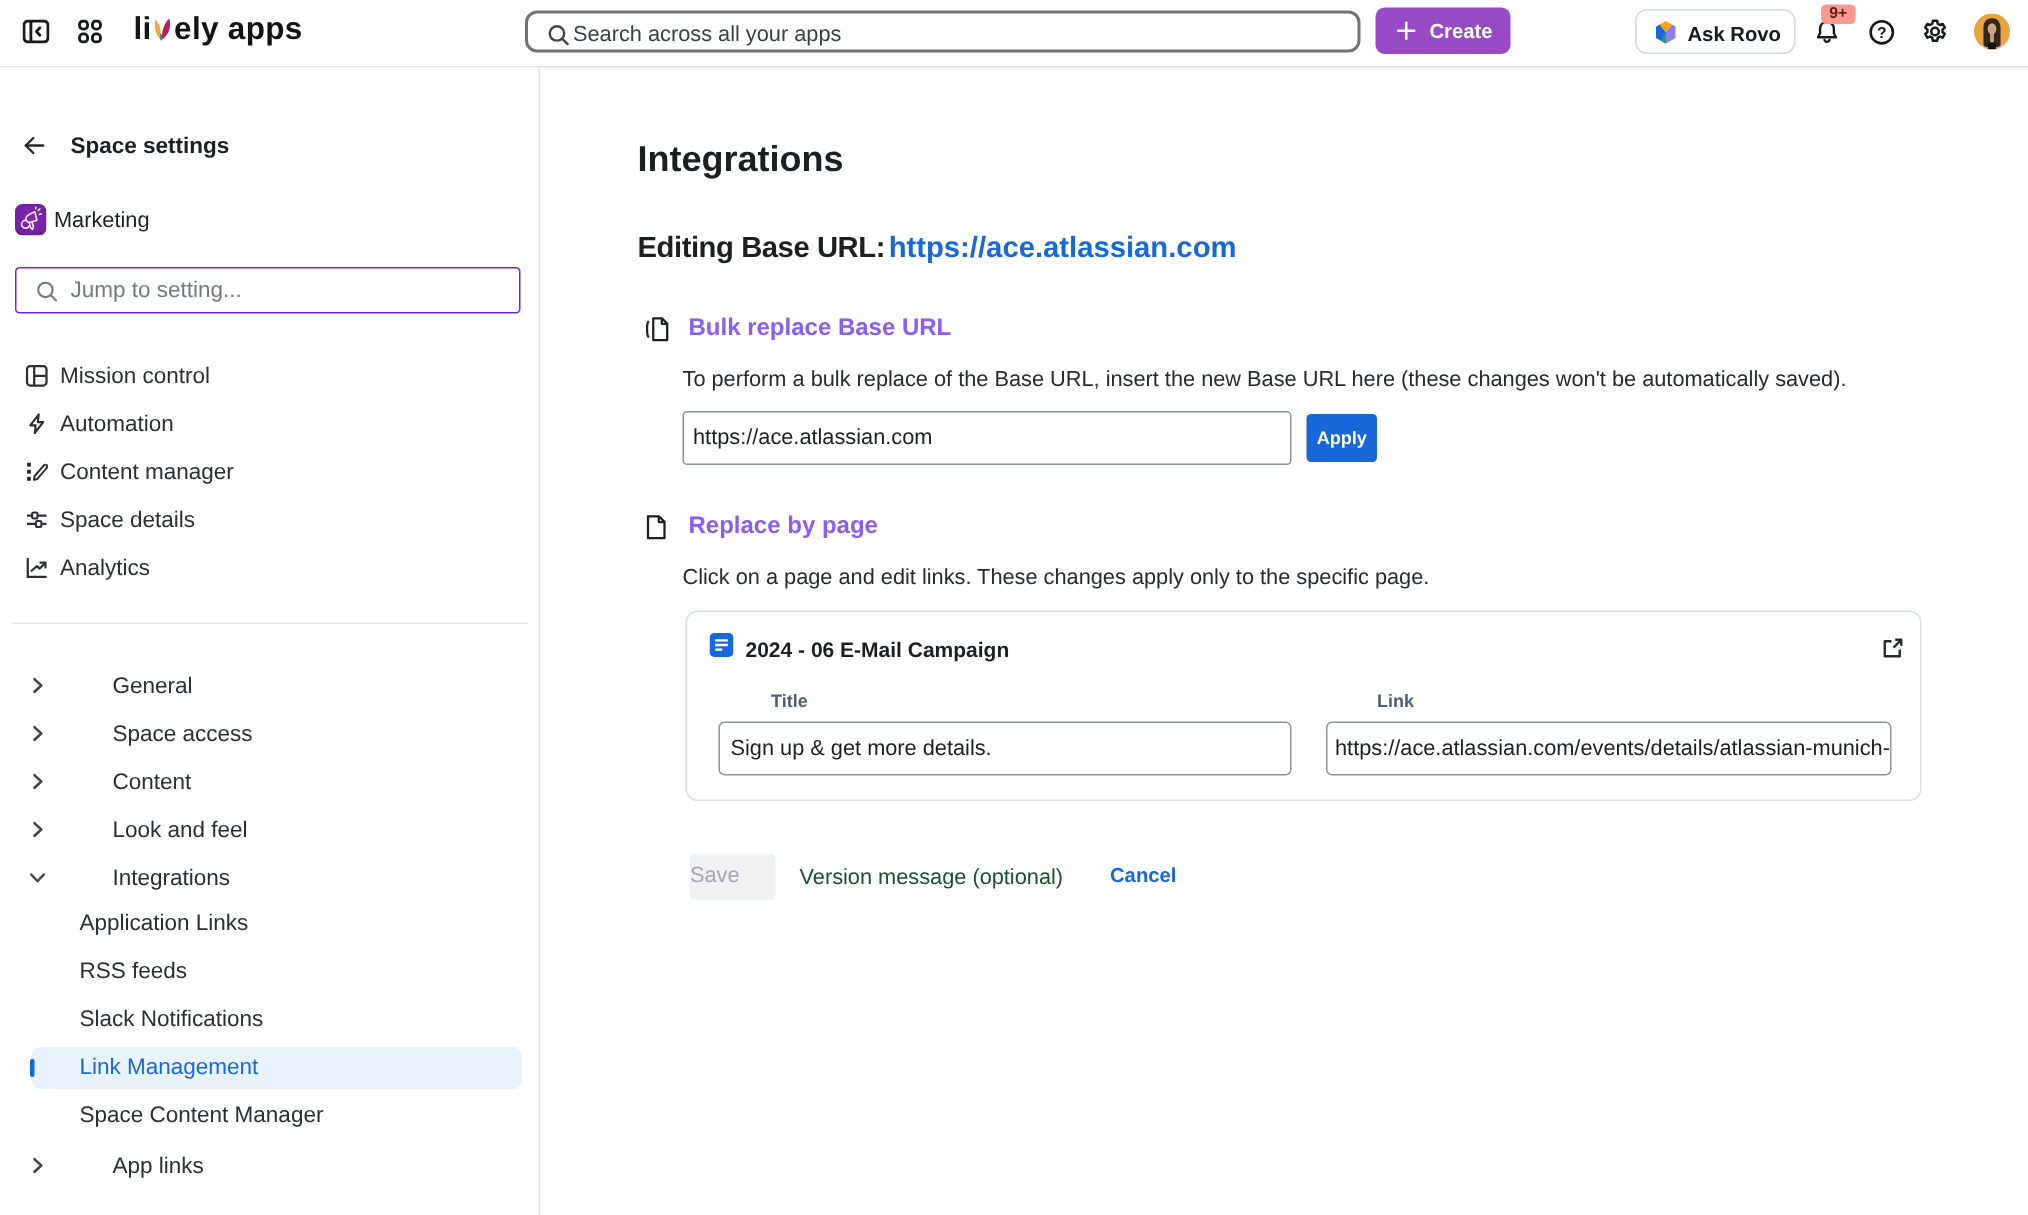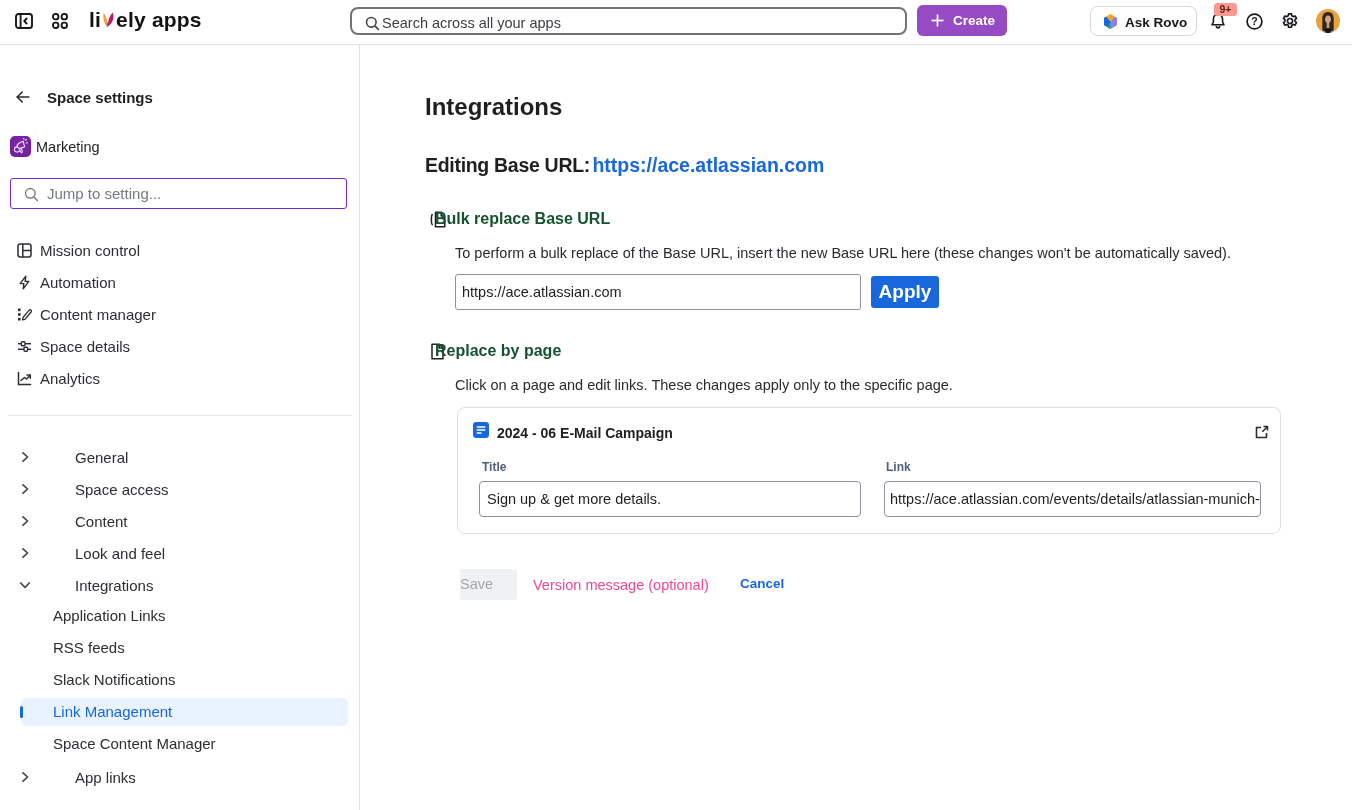--- a/index.html
+++ b/index.html
@@ -24,31 +24,31 @@
 .nav-icon { position:absolute; left:17px; }
 .grp-item { position:absolute; left:42px; font-size:15px; font-weight:500; color:#2c2e33;margin-left:33px; }
 .sub-item { position:absolute; left:53px; font-size:15px; font-weight:500; color:#2c2e33; }
 .chev { position:absolute; left:19px; }
 #divider { position:absolute; left:8px; top:370px; width:344px; height:1px; background:#e4e6ea; }
 #sel-pill { position:absolute; left:21px; top:653px; width:327px; height:28px; background:#e9f2ff; border-radius:6px; }
 #sel-bar { position:absolute; left:19.5px; top:661px; width:3px; height:12px; background:#1868db; border-radius:2px; }
 h1.pg { position:absolute; left:425px; top:93px; font-size:24px; font-weight:700; color:#1e1f21; }
 h2.pg { position:absolute; left:425px; top:154px; font-size:19.5px; font-weight:700; color:#1e1f21; }
 h2.pg a { color:#1868db; text-decoration:none; }
-.sec-h { position:absolute; left:435px; font-size:16px; font-weight:700; color:#14532d; }
+.sec-h { position:absolute; left:459px; font-size:16px; font-weight:700; color:#8b5cf6; }
 .sec-p { position:absolute; left:455px; font-size:14.5px; color:#292a2e; }
 .inp { position:absolute; border:1px solid #8c939e; border-radius:3px; background:#fff; font-size:14.5px; color:#1e1f21; }
 #bulk-input { left:455px; top:274px; width:406px; height:36px; line-height:34px; padding-left:6px; }
-#apply-btn { position:absolute; left:871px; top:276px; width:68px; height:32px; background:#1868db; border-radius:3px; color:#fff; font-size:19px; font-weight:700; text-align:center; line-height:32px; }
+#apply-btn { position:absolute; left:871px; top:276px; width:47px; height:32px; background:#1868db; border-radius:3px; color:#fff; font-size:12px; font-weight:700; text-align:center; line-height:32px; }
 #card { position:absolute; left:457px; top:407px; width:824px; height:127px; border:1px solid #dcdfe4; border-radius:8px;text-align:right; }
-.lbl { position:absolute; top:52px; font-size:12px; font-weight:700; color:#505f79; }
+.lbl { position:absolute; top:52px; font-size:12px; font-weight:700; color:#505f79;margin-left:32px; }
 #t-input { left:479px; top:481px; width:382px; height:36px; line-height:34px; padding-left:7px; border-radius:4px; }
 #l-input { left:884px; top:481px; width:377px; height:36px; line-height:34px; padding-left:5px; border-radius:4px; white-space:nowrap; overflow:hidden; }
 #save-btn { position:absolute; left:460px; top:569px; width:57px; height:31px; background:#f0f1f3; border-radius:3px; color:#a4a7ae; font-size:14.5px; font-weight:500; text-align:left; line-height:31px; }
-#vmsg { position:absolute; left:533px; top:577px; font-size:14.5px; color:#ec4899; }
+#vmsg { position:absolute; left:533px; top:577px; font-size:14.5px; color:#14532d; }
 #cancel { position:absolute; left:740px; top:576px; font-size:13.5px; font-weight:700; color:#1868db; }
 </style>
 </head>
 <body>
 <div id="topbar">
 
   <svg class="abs" style="left:15px;top:13px" width="18" height="16" viewBox="0 0 18 16">
     <rect x="1" y="1" width="16" height="14" rx="2.6" fill="none" stroke="#18191c" stroke-width="1.9"></rect>
     <line x1="5.6" y1="1" x2="5.6" y2="15" stroke="#18191c" stroke-width="1.9"></line>
     <path d="M11.6 5.5 L9.3 8 L11.6 10.5" fill="none" stroke="#18191c" stroke-width="1.9" stroke-linecap="round" stroke-linejoin="round"></path>

